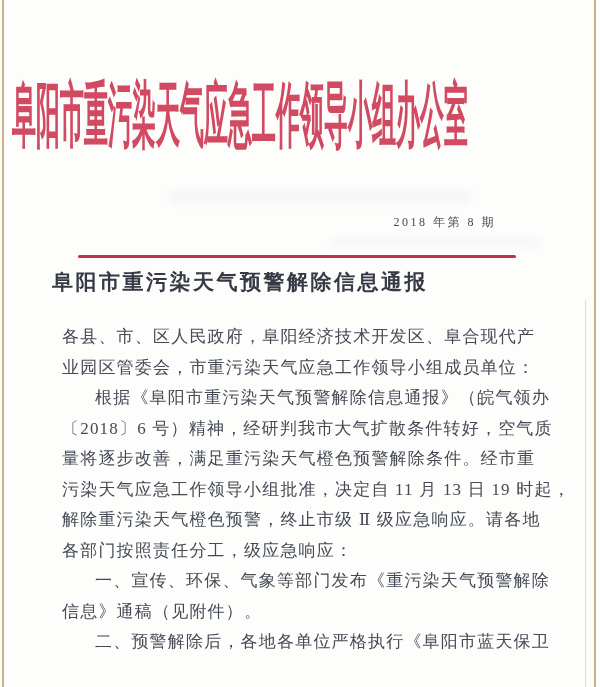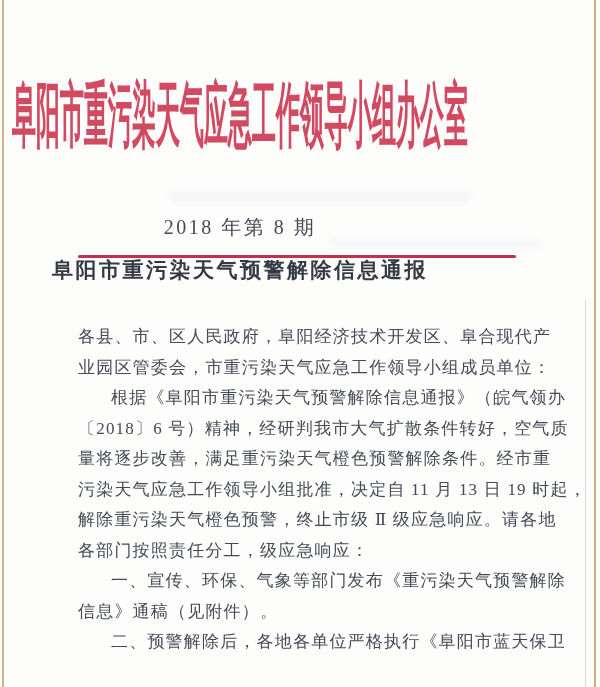--- a/index.html
+++ b/index.html
@@ -40,44 +40,44 @@
   }
   .red-header .stretch {
     display: inline-block;
     font-size: 24px; font-weight: bold; line-height: 1;
     letter-spacing: 0px;
     transform: scaleY(2.95);
     transform-origin: top center;
   }
 
   .issue-line {
-    position: absolute; top: 214px; left: 0; width: 100%;
-    text-align: center;
-    font-size: 20px; letter-spacing: 2.5px;
+    position: absolute; top: 214px; left: 16px; width: 100%;
+    text-align: right;
+    font-size: 12px; letter-spacing: 2.5px;
     color: var(--body-ink);
   }
 
   .red-rule {
     position: absolute; top: 255px; left: 78px;
     width: 438px; height: 3px;
     background: var(--rule-red);
     border-radius: 2px;
   }
 
   .doc-title {
-    position: absolute; top: 256px; left: 0; width: 100%;
+    position: absolute; top: 268px; left: 0; width: 100%;
     text-align: center;
     font-size: 21px; font-weight: bold;
     letter-spacing: 2.5px;
     color: var(--title-ink);
     white-space: nowrap;
   }
 
   .body-text {
-    position: absolute; top: 322px; left: 78px; width: 486px;
+    position: absolute; top: 322px; left: 62px; width: 486px;
     color: var(--body-ink);
     font-size: 17px;
     letter-spacing: 1.2px;
   }
   .bline {
     height: 30.5px;
     line-height: 30.5px;
     white-space: nowrap;
   }
   .bline.indent { padding-left: 33px; }

